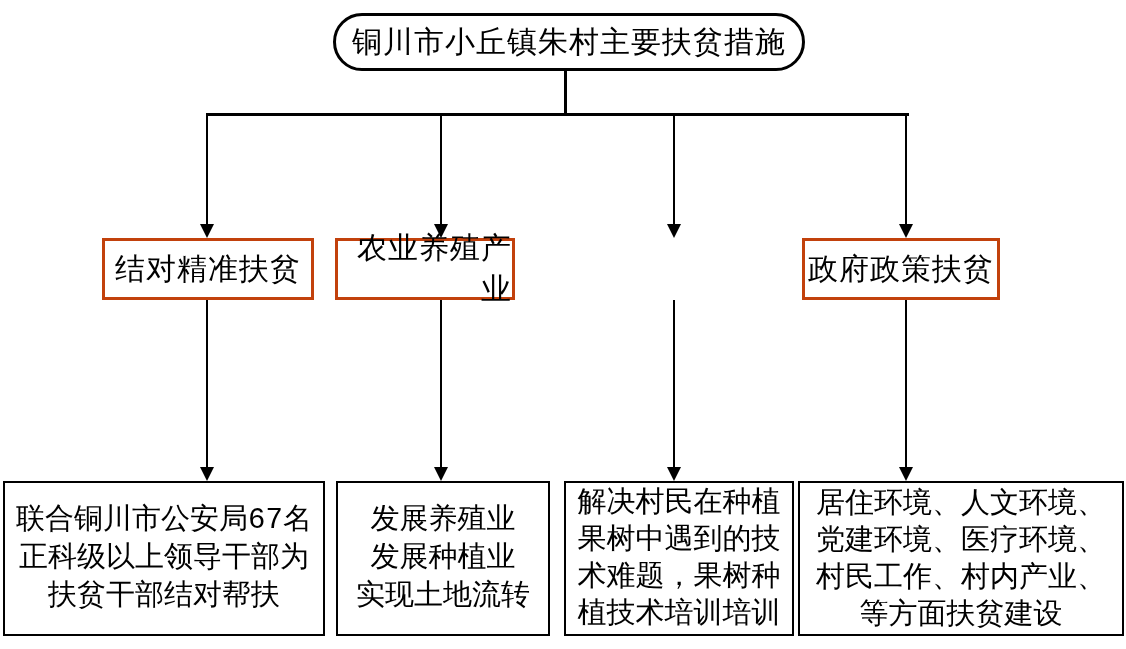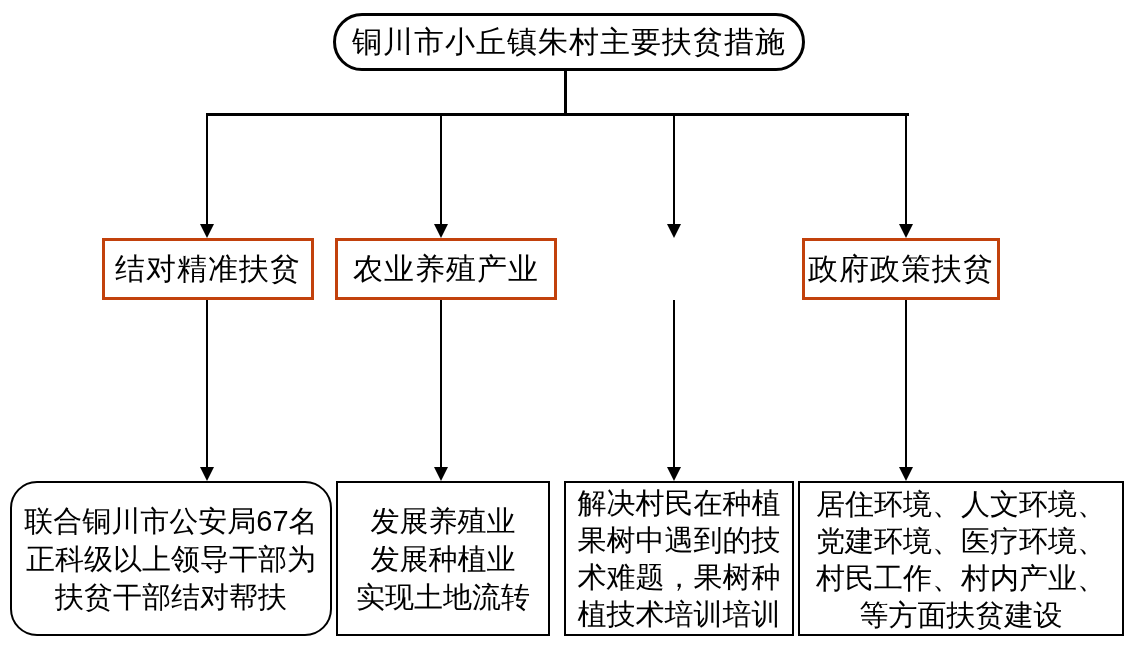--- a/index.html
+++ b/index.html
@@ -5,21 +5,21 @@
   html, body {
     margin: 0;
     padding: 0;
     background: #ffffff;
   }
   .canvas {
     position: relative;
     width: 1126px;
     height: 649px;
     background: #ffffff;
-    font-family: Liberation Sans, sans-serif;
+    font-family: Liberation Mono, monospace;
     color: #000000;
     overflow: hidden;
   }
   .node {
     position: absolute;
     box-sizing: border-box;
     background: #ffffff;
     display: flex;
     align-items: center;
     justify-content: center;
@@ -32,31 +32,31 @@
     font-size: 30px;
     letter-spacing: 1px;
   }
   .mid-box {
     top: 238px; height: 62px;
     border: 3px solid #c2410c;
     font-size: 30px;
     letter-spacing: 1px;
   }
   .mid-1 { left: 102px; width: 212px; }
-  .mid-2 { left: 335px; width: 222px; text-align: right; }
+  .mid-2 { left: 335px; width: 180px; text-align: right; }
   .mid-3 { left: 567px; width: 216px; }
   .mid-4 { left: 802px; width: 198px; }
   .detail-box {
     top: 481px; height: 155px;
     border: 2px solid #000000;
     font-size: 29px;
     line-height: 37px;
     white-space: pre-line;
   }
-  .det-1 { left: 10px;   width: 322px; line-height: 38px; border-radius: 27px; }
+  .det-1 { left: 3px;   width: 322px; line-height: 38px; }
   .det-2 { left: 336px; width: 214px; line-height: 38px; }
   .det-3 { left: 558px; width: 230px; margin-left: 6px; }
   .det-4 { left: 798px; width: 326px; align-items: flex-end; }
   .line {
     position: absolute;
     background: #000000;
   }
   .arrowhead {
     position: absolute;
     width: 0; height: 0;

